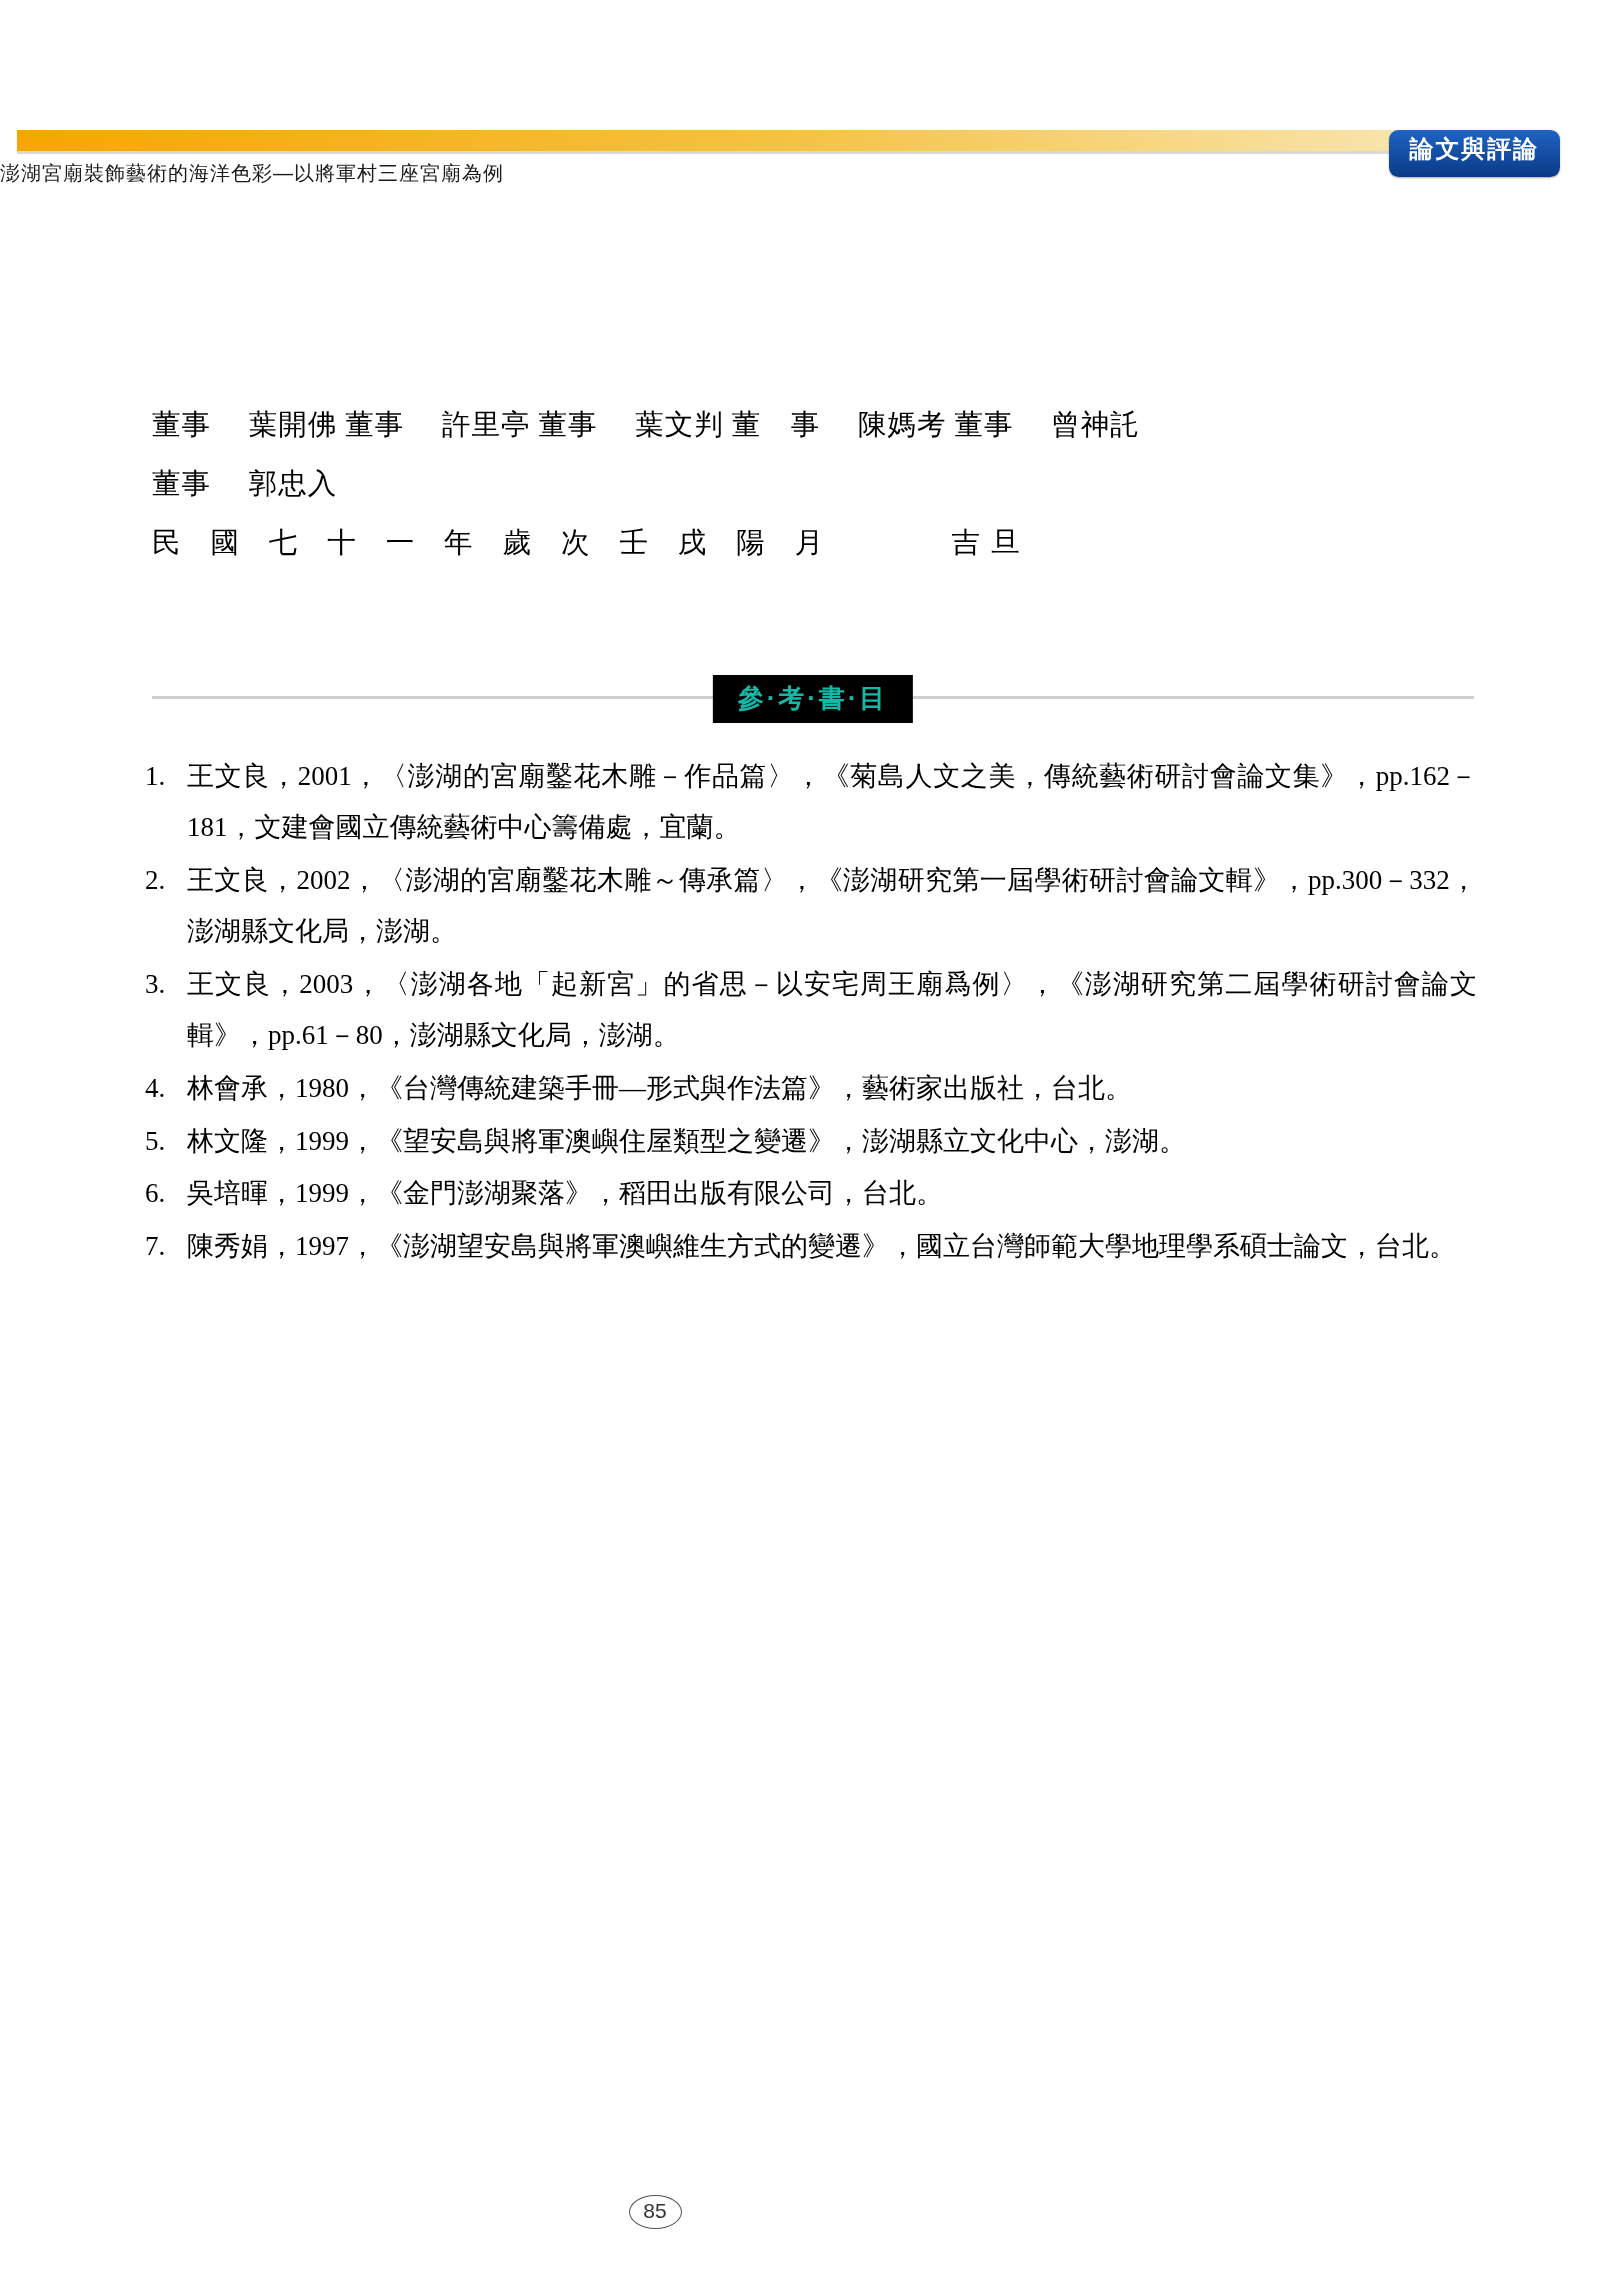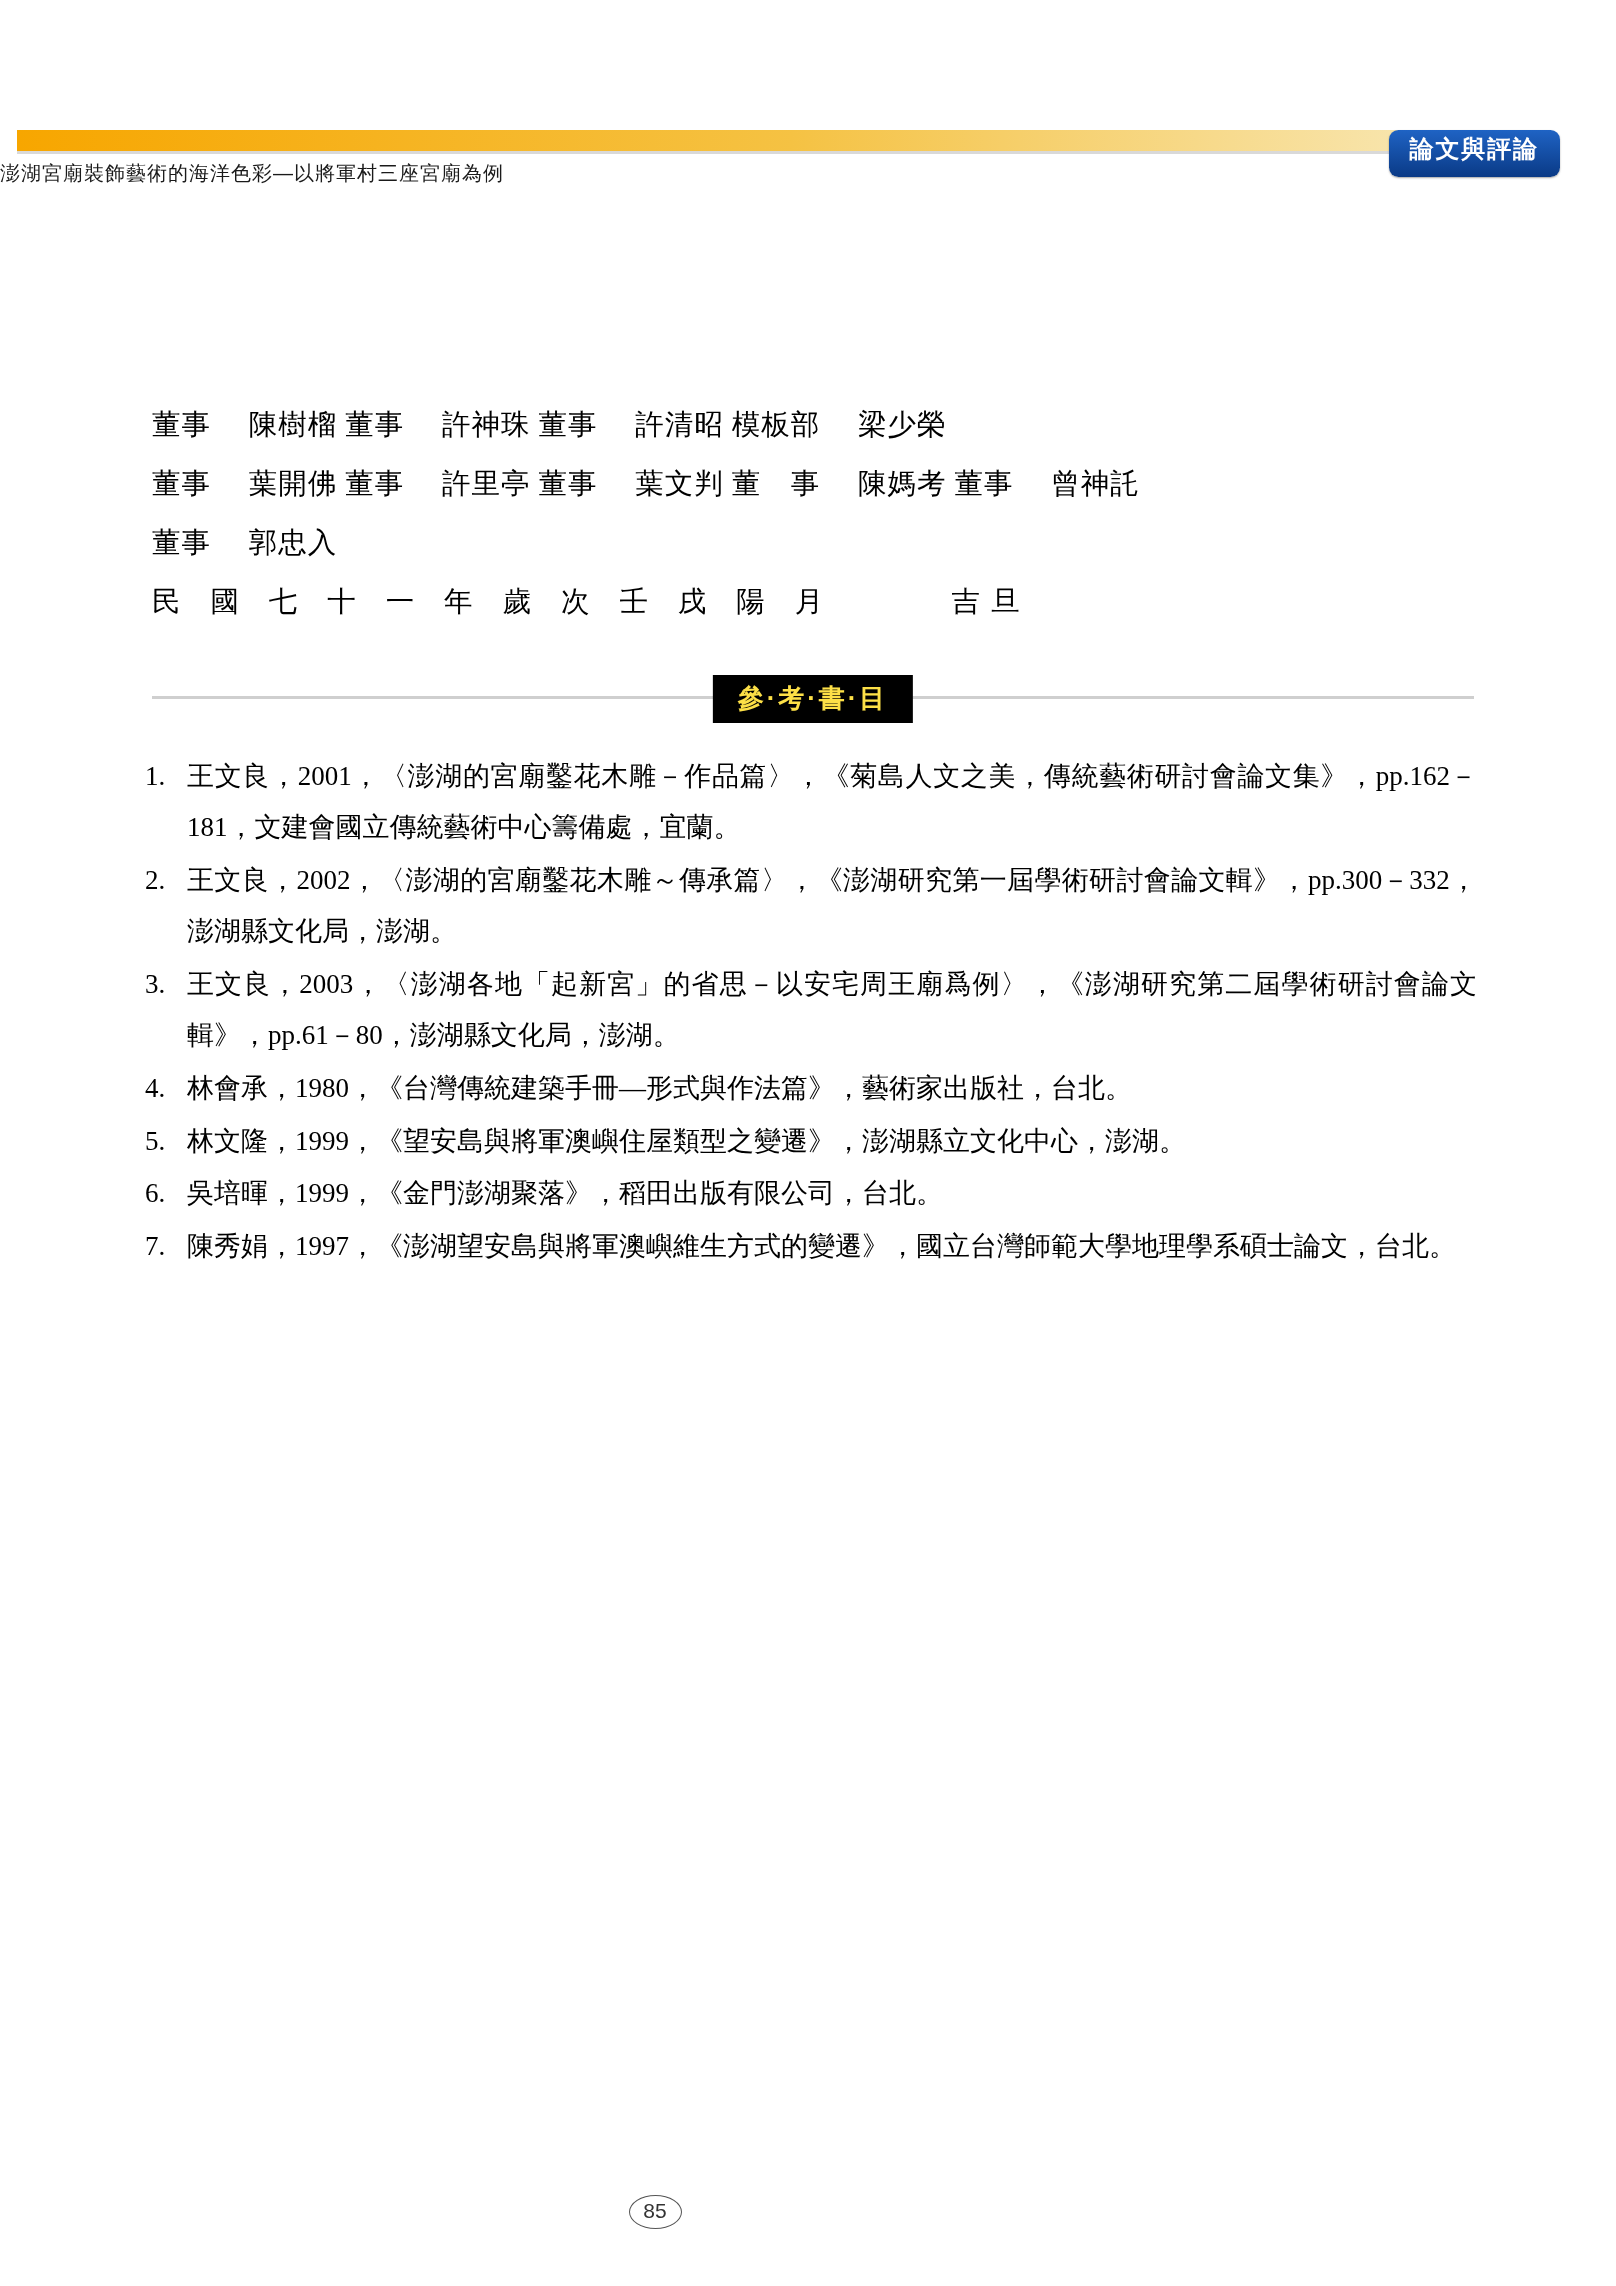--- a/index.html
+++ b/index.html
@@ -102,21 +102,21 @@
     width: 1322px;
     height: 2.9px;
     background: #cfcfcf;
   }
   .section-head .label {
     position: absolute;
     top: 0;
     left: 50%;
     transform: translateX(-50%);
     background: #000000;
-    color: #fde047;
+    color: #14b8a6;
     font-family: "Liberation Sans", "DejaVu Sans", sans-serif;
     font-size: 26px;
     font-weight: bold;
     letter-spacing: 2.9px;
     padding: 5.7px 25px 7.6px 25px;
     white-space: nowrap;
   }
 
   
   .references {
@@ -167,21 +167,20 @@
 <body>
 
 <div class="header">
   <div class="header-bar"></div>
   <div class="header-bar-under"></div>
   <div class="header-title">澎湖宮廟裝飾藝術的海洋色彩—以將軍村三座宮廟為例</div>
   <div class="header-tag">論文與評論</div>
 </div>
 
 <div class="content">
-  <div class="roster-line">董事　 陳樹榴 董事　 許神珠 董事　 許清昭 模板部　 梁少榮</div>
   <div class="roster-line">董事　 葉開佛 董事　 許里亭 董事　 葉文判 董　事　 陳媽考 董事　 曾神託</div>
   <div class="roster-line">董事　 郭忠入</div>
   <div class="roster-line spaced">民 國 七 十 一 年 歲 次 壬 戌 陽 月 　　 吉旦</div>
 </div>
 
 <div class="section-head">
   <div class="rule"></div>
   <div class="label">參·考·書·目</div>
 </div>
 

